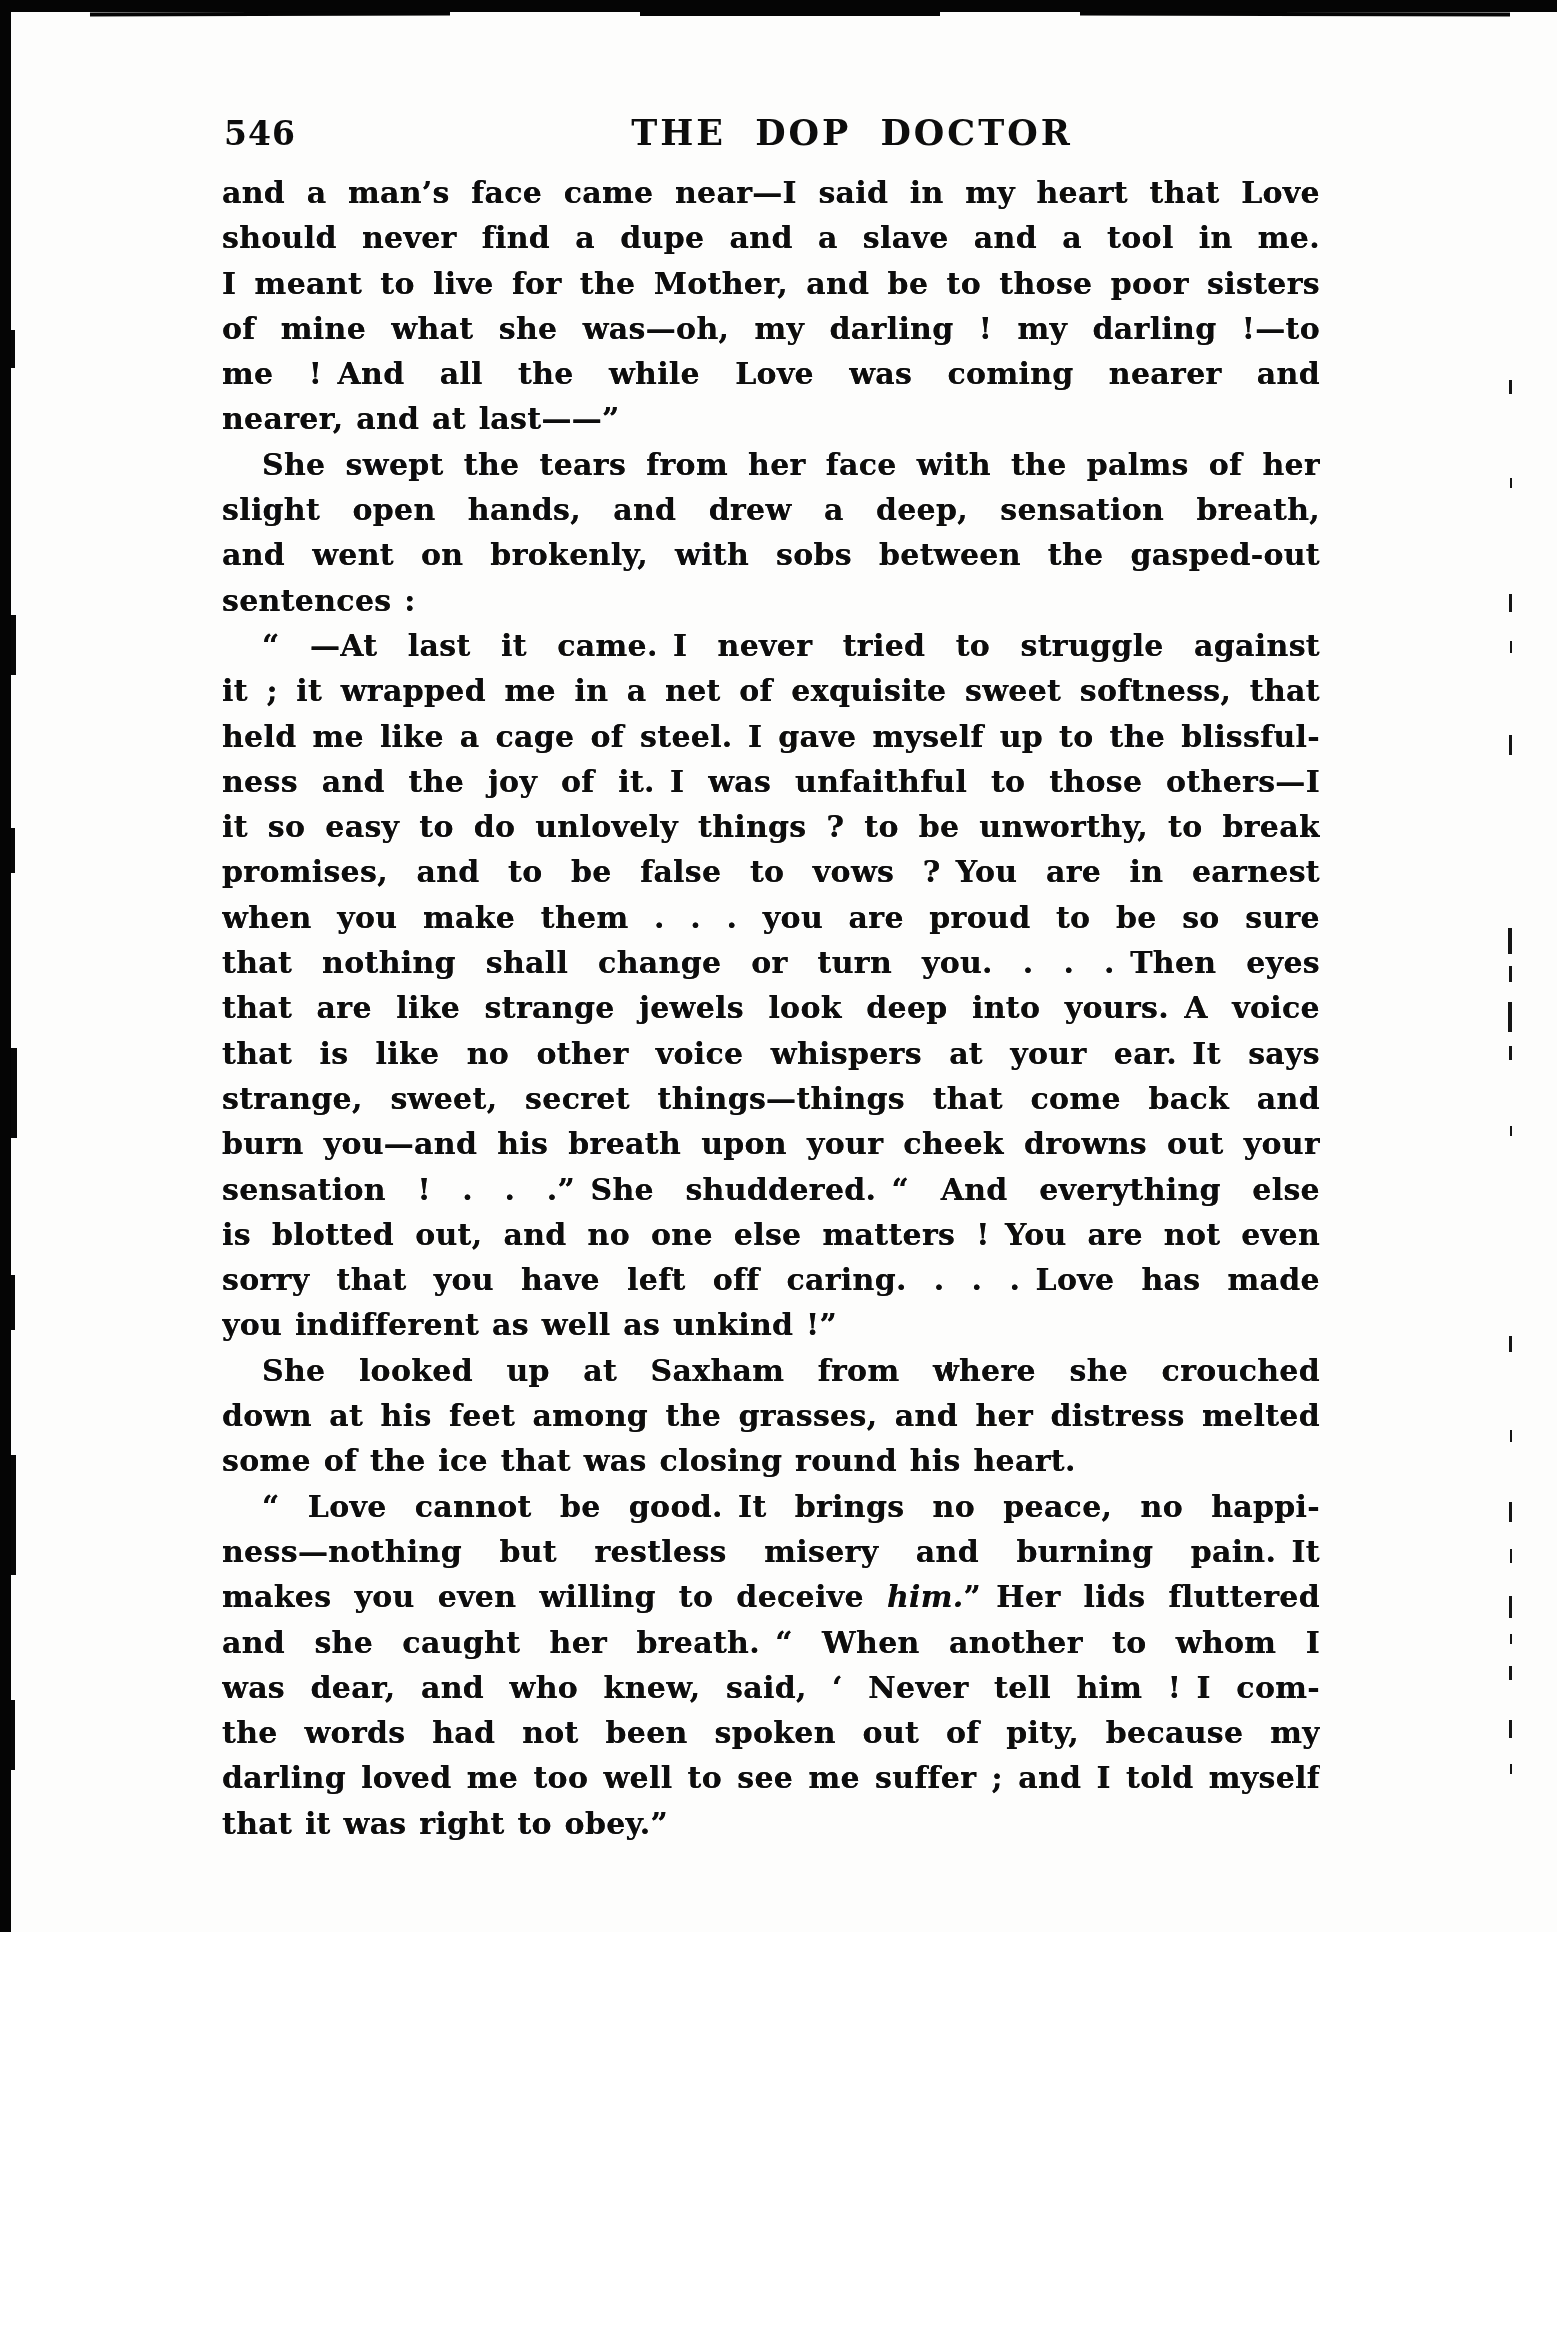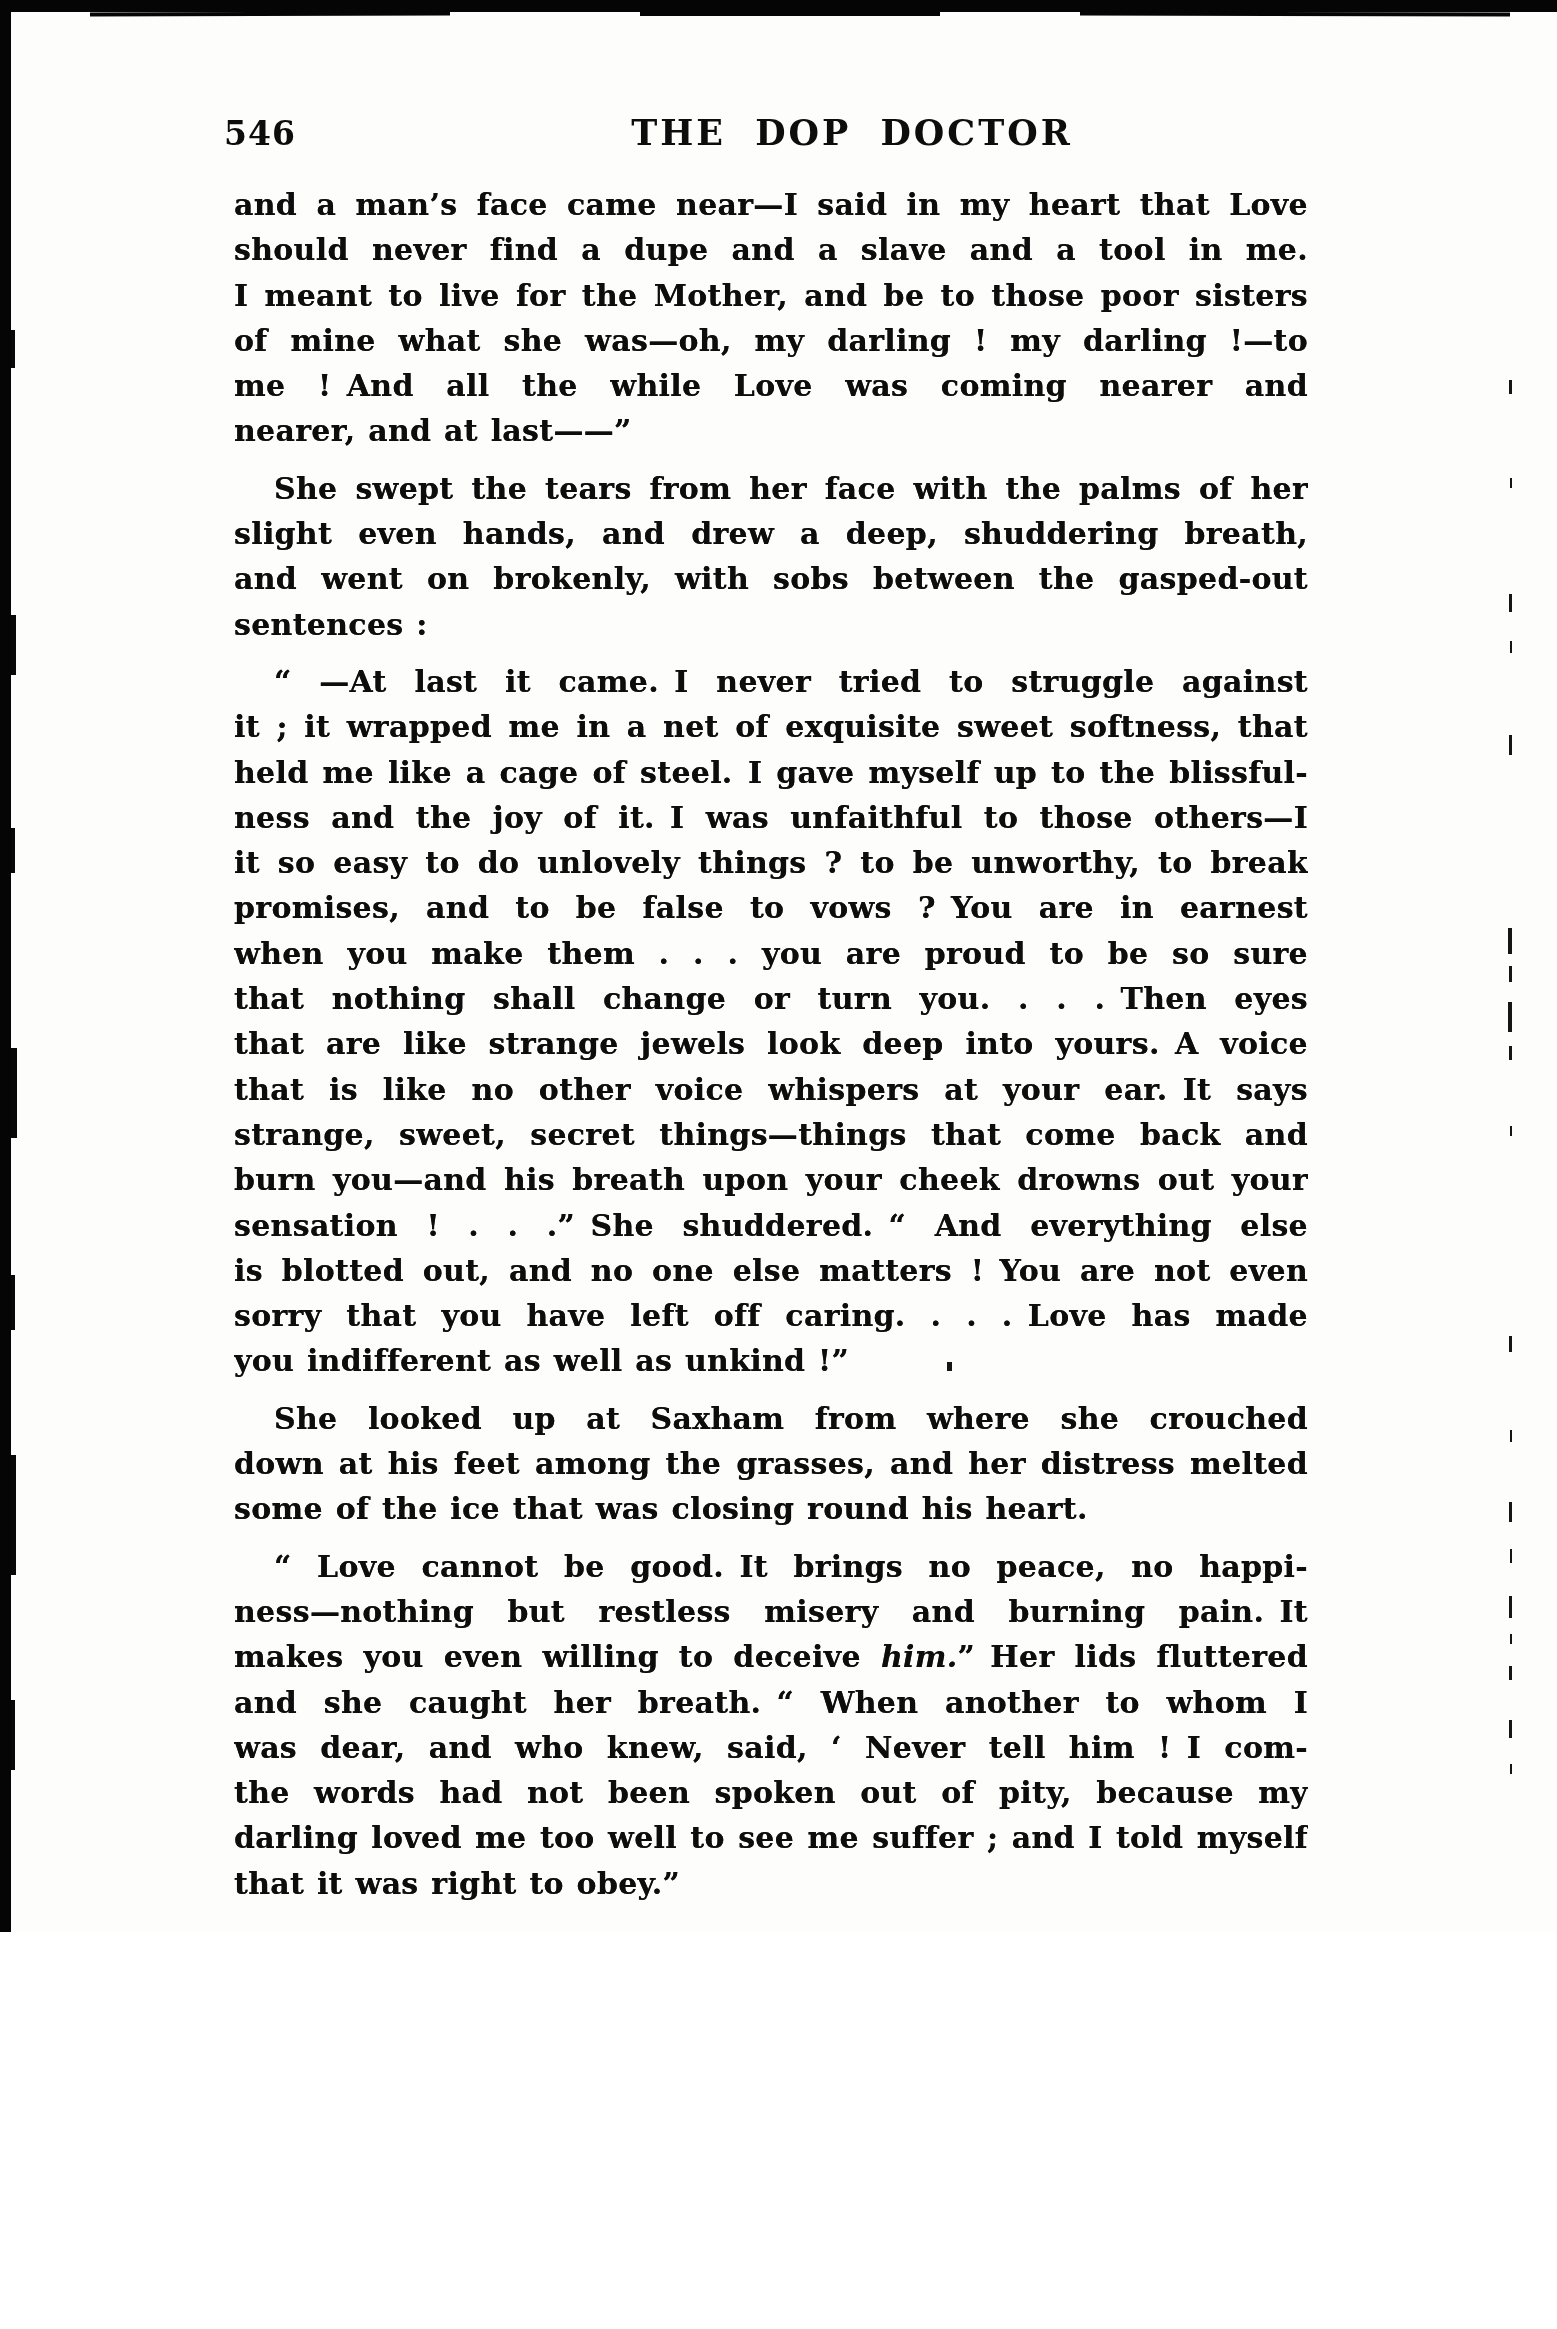--- a/index.html
+++ b/index.html
@@ -33,21 +33,21 @@
   .header-title {
     position: absolute; left: 852px; top: 112px;
     transform: translateX(-50%);
     font-size: 35px; font-weight: bold; line-height: 42px;
     letter-spacing: 3px; word-spacing: 14px; white-space: nowrap;
   }
   
   .page-text {
     position: absolute; left: 222px; top: 170px; width: 1098px;
   }
-  .paragraph { margin: 12px; }
+  .paragraph { margin: 0; }
   .line {
     height: 45.3px; line-height: 45.3px;
     font-size: 30px; font-weight: bold;
     letter-spacing: 0.3px; word-spacing: 2px;
     text-align: justify; text-align-last: justify;
     text-justify: inter-word;
     overflow: hidden; white-space: normal;
     text-shadow: 0 0 0.5px rgba(10,10,10,0.75);
   }
   .line.indent { padding-left: 40px; }
@@ -75,21 +75,21 @@
       <div class="paragraph">
         <div class="line"><span>and a man’s face came near—I said in my heart that Love</span></div>
         <div class="line"><span>should never find a dupe and a slave and a tool in me.</span></div>
         <div class="line"><span>I meant to live for the Mother, and be to those poor sisters</span></div>
         <div class="line"><span>of mine what she was—oh, my darling ! my darling !—to</span></div>
         <div class="line"><span>me ! And all the while Love was coming nearer and</span></div>
         <div class="line last"><span>nearer, and at last——”</span></div>
       </div>
       <div class="paragraph">
         <div class="line indent"><span>She swept the tears from her face with the palms of her</span></div>
-        <div class="line"><span>slight even hands, and drew a deep, shuddering breath,</span></div>
+        <div class="line"><span>slight open hands, and drew a deep, sensation breath,</span></div>
         <div class="line"><span>and went on brokenly, with sobs between the gasped-out</span></div>
         <div class="line last"><span>sentences :</span></div>
       </div>
       <div class="paragraph">
         <div class="line indent"><span>“ —At last it came. I never tried to struggle against</span></div>
         <div class="line"><span>it ; it wrapped me in a net of exquisite sweet softness, that</span></div>
         <div class="line"><span>held me like a cage of steel. I gave myself up to the blissful-</span></div>
         <div class="line"><span>ness and the joy of it. I was unfaithful to those others—I</span></div>
         <div class="line"><span>it so easy to do unlovely things ? to be unworthy, to break</span></div>
         <div class="line"><span>promises, and to be false to vows ? You are in earnest</span></div>

